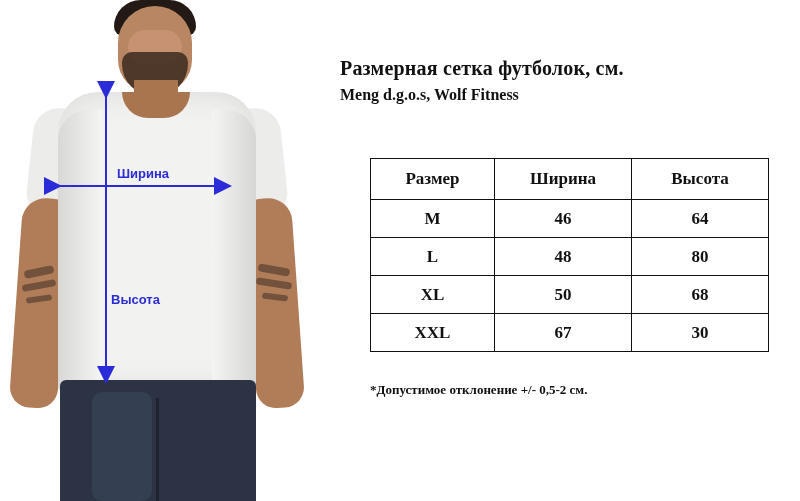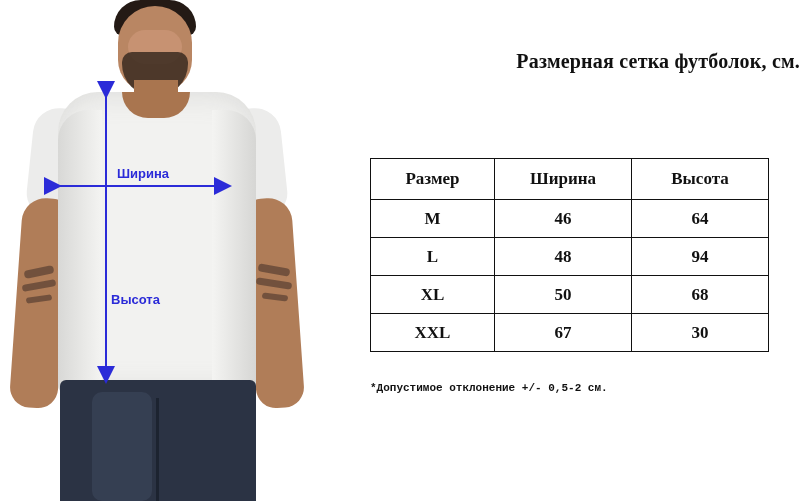--- a/index.html
+++ b/index.html
@@ -217,23 +217,23 @@
   #info-panel {
     position: absolute;
     left: 340px;
     top: 0;
     width: 460px;
     height: 501px;
   }
   #title-block {
     position: absolute;
     left: 0;
-    top: 50px;
+    top: 57px;
     width: 460px;
-    text-align: right;
+    text-align: left;
   }
   #chart-title {
     font-size: 20px;
     font-weight: 700;
     color: #111111;
     font-family: "Liberation Serif", serif;
     letter-spacing: 0.2px;
   }
   #brand-line-1, #brand-line-2 {
     font-size: 16px;
@@ -267,24 +267,24 @@
     height: 35px;
   }
   #size-table col.c-size { width: 124px; }
   #size-table col.c-width { width: 137px; }
   #size-table col.c-length { width: 137px; }
 
   #footnote {
     position: absolute;
     left: 30px;
     top: 382px;
-    font-size: 11px;
+    font-size: 13px;
     font-weight: 700;
     color: #111111;
-    font-family: Liberation Mono, monospace;
+    font-family: Liberation Serif, serif;
   }
 </style>
 </head>
 <body>
 
 <div id="page">
 
   <div id="photo-panel">
     <div id="model-hair"></div>
     <div id="model-head"></div>
@@ -321,20 +321,21 @@
       <line x1="58" y1="186" x2="228" y2="186" stroke="#2b2bd8" stroke-width="2" marker-start="url(#ah)" marker-end="url(#ah)"></line>
     </svg>
 
     <div class="arrow-label" id="label-width">Ширина</div>
     <div class="arrow-label" id="label-height">Высота</div>
   </div>
 
   <div id="info-panel">
     <div id="title-block">
       <div id="chart-title">Размерная сетка футболок, см.</div>
+      <div id="brand-line-2">Meng d.g.o.s, Wolf Fitness</div>
     </div>
 
     <table id="size-table">
       <colgroup>
         <col class="c-size">
           <col class="c-width">
           <col class="c-length">
       </colgroup>
       <thead>
         <tr>
@@ -345,21 +346,21 @@
       </thead>
       <tbody>
         <tr>
           <td>M</td>
           <td>46</td>
           <td>64</td>
         </tr>
         <tr>
           <td>L</td>
           <td>48</td>
-          <td>94</td>
+          <td>80</td>
         </tr>
         <tr>
           <td>XL</td>
           <td>50</td>
           <td>68</td>
         </tr>
         <tr>
           <td>XXL</td>
           <td>67</td>
           <td>30</td>

